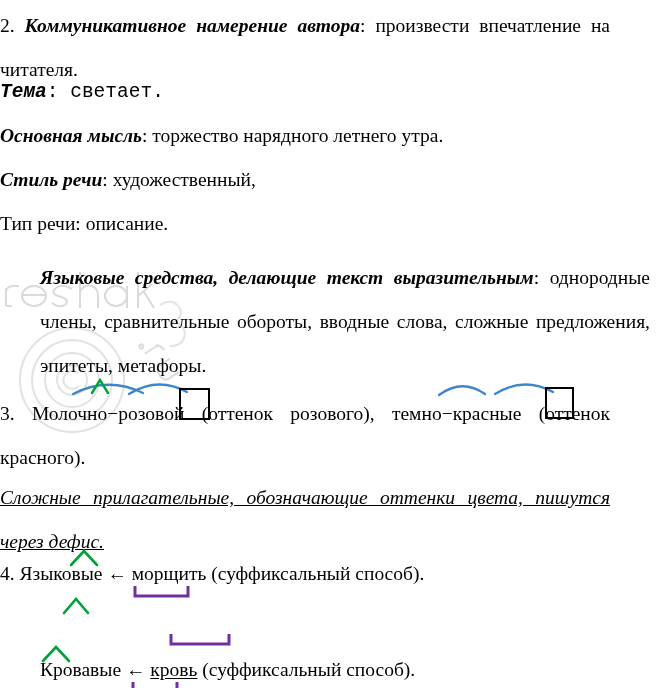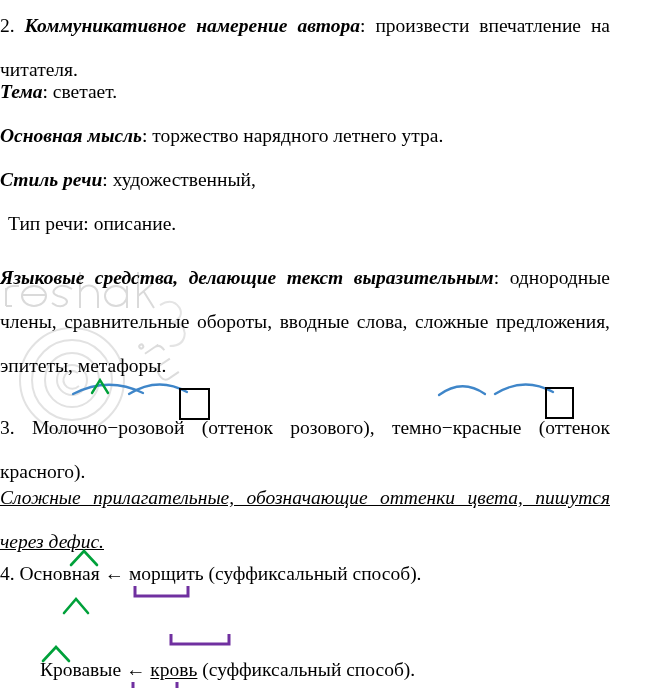--- a/index.html
+++ b/index.html
@@ -123,31 +123,31 @@
       </g>
 
       <g fill="none" stroke="#e4e4e4" stroke-width="2" transform="rotate(-16 175 70)">
         <path d="M168 40 Q182 36 186 48 Q188 58 176 60 Q186 64 184 74 Q180 86 166 82"></path>
       </g>
     </svg>
   </div>
 
   <div class="para just-block" style="top:4px;"><span>2.</span> <span class="bi">Коммуникативное намерение автора</span><span>:</span><span> произвести впечатление на читателя.</span></div>
 
-  <div class="line" style="top:80px;"><span class="bi">Тема</span><span>:</span><span> светает.</span></div>
+  <div class="line" style="top:80px;font-family:Liberation Mono, monospace;"><span class="bi">Тема</span><span>:</span><span> светает.</span></div>
 
   <div class="line" style="top:168px;"><span class="bi">Стиль речи</span><span>:</span><span> художественный,</span></div>
 
   <div class="line" style="top:124px;"><span class="bi">Основная мысль</span><span>:</span><span> торжество нарядного летнего утра.</span></div>
 
-  <div class="line" style="top:212px;padding-left:8px;"><span>Тип речи: описание.</span></div>
-
-  <div class="para just-block" style="top:256px;"><span class="bi">Языковые средства, делающие текст выразительным</span><span>:</span><span> однородные члены, сравнительные обороты, вводные слова, сложные предложения, эпитеты, метафоры.</span></div>
-
-  <div class="para" style="top:406px; text-align:justify; text-align-last:left; word-spacing:6px;"><span>3.</span> <span>Молочно−розовой</span> <span>(оттенок розового),</span> <span>темно−красные</span> <span>(оттенок красного).</span></div>
+  <div class="line" style="top:212px;"><span>Тип речи: описание.</span></div>
+
+  <div class="para just-block" style="top:256px;padding-left:40px;"><span class="bi">Языковые средства, делающие текст выразительным</span><span>:</span><span> однородные члены, сравнительные обороты, вводные слова, сложные предложения, эпитеты, метафоры.</span></div>
+
+  <div class="para" style="top:392px; text-align:justify; text-align-last:left; word-spacing:6px;"><span>3.</span> <span>Молочно−розовой</span> <span>(оттенок розового),</span> <span>темно−красные</span> <span>(оттенок красного).</span></div>
 
   <div class="mark" style="left:72px; top:379px;">
     <svg width="72" height="16" viewBox="0 0 72 16">
       <path d="M1 15 Q36 -3 71 14" fill="none" stroke="#3f86c9" stroke-width="2.3" stroke-linecap="round"></path>
     </svg>
   </div>
 
   <div class="mark" style="left:90px; top:378px;">
     <svg width="20" height="16" viewBox="0 0 20 16">
       <path d="M2 15 L10 2 L18 15" fill="none" stroke="#00a13a" stroke-width="2.4" stroke-linecap="round" stroke-linejoin="miter"></path>
@@ -171,21 +171,21 @@
   <div class="mark" style="left:494px; top:379px;">
     <svg width="60" height="16" viewBox="0 0 60 16">
       <path d="M1 15 Q30 -3 59 13" fill="none" stroke="#3f86c9" stroke-width="2.3" stroke-linecap="round"></path>
     </svg>
   </div>
 
   <div class="boxmark" style="left:545px; top:387px; width:25px; height:28px;"></div>
 
   <div class="para it just-block" style="top:476px;text-decoration:underline;"><span>Сложные прилагательные, обозначающие оттенки цвета, пишутся через дефис.</span></div>
 
-  <div class="line" style="top:562px;"><span>4.</span> <span>Основная</span> <span>←</span> <span style="text-underline-offset:2px;">морщить</span> <span>(суффиксальный способ).</span></div>
+  <div class="line" style="top:562px;"><span>4.</span> <span>Языковые</span> <span>←</span> <span style="text-underline-offset:2px;">морщить</span> <span>(суффиксальный способ).</span></div>
 
   <div class="mark" style="left:69px; top:548px;">
     <svg width="30" height="18" viewBox="0 0 30 18">
       <path d="M2 17 L15 3 L28 17" fill="none" stroke="#00a13a" stroke-width="2.6" stroke-linecap="round" stroke-linejoin="miter"></path>
     </svg>
   </div>
   <div class="mark" style="left:133px; top:585px;">
     <svg width="57" height="14" viewBox="0 0 57 14">
       <path d="M2 1 L2 11 L55 11 L55 1" fill="none" stroke="#7030a0" stroke-width="3" stroke-linecap="butt" stroke-linejoin="miter"></path>
     </svg>

